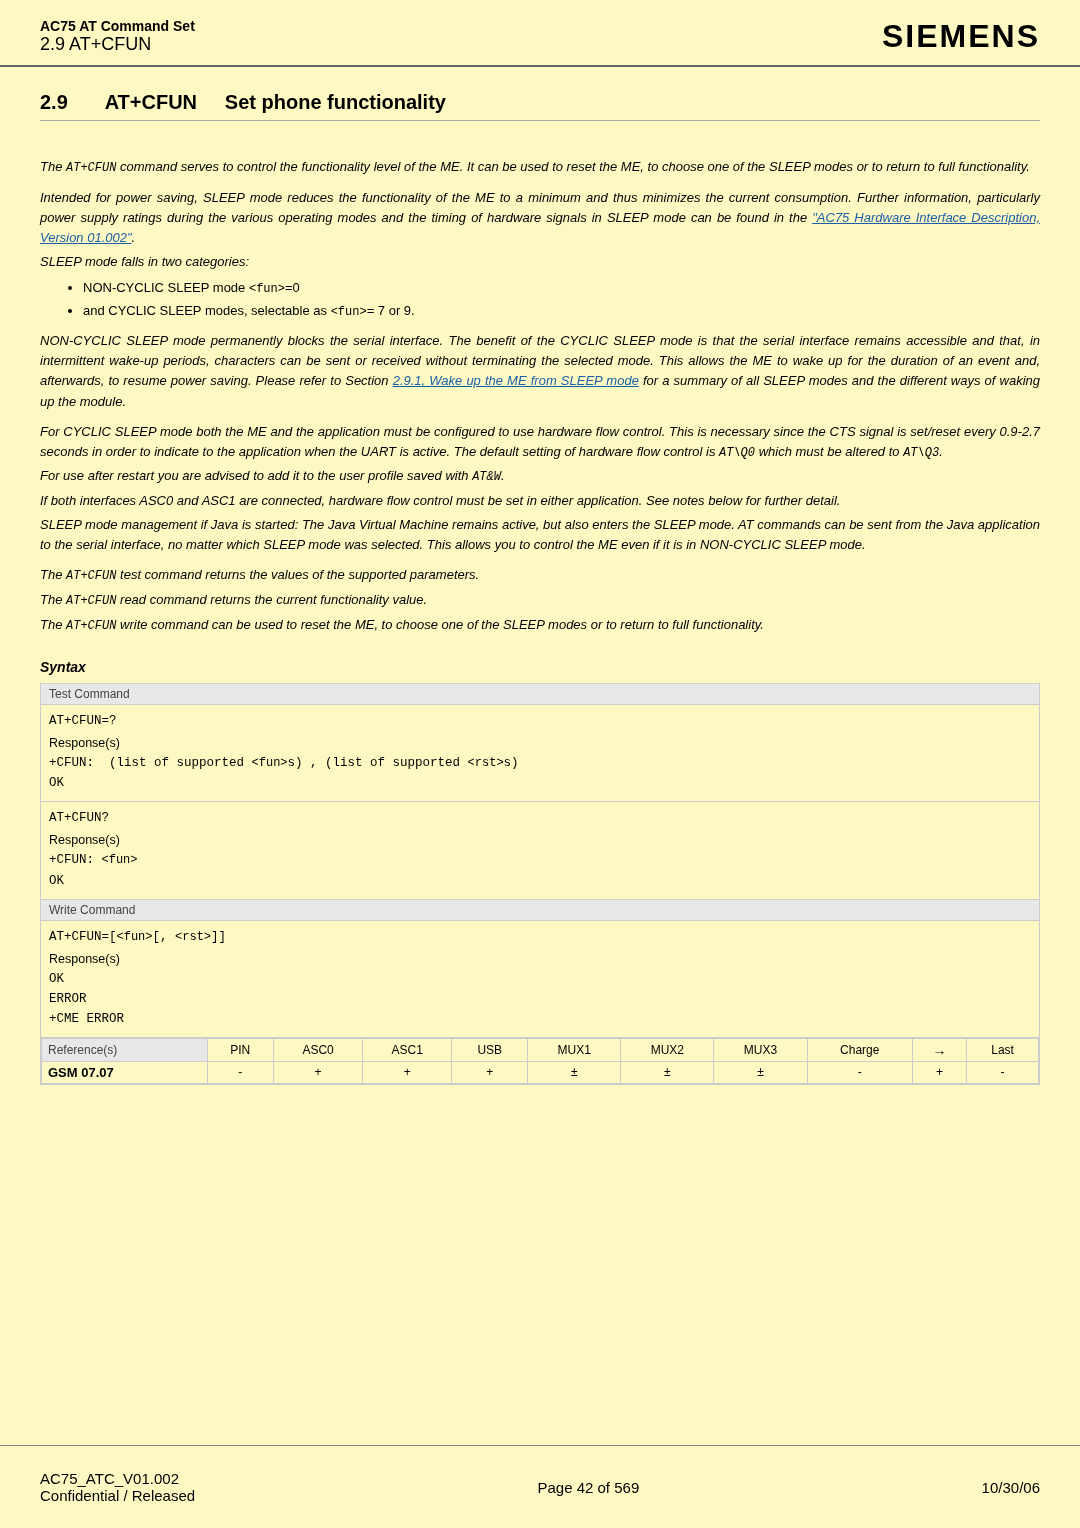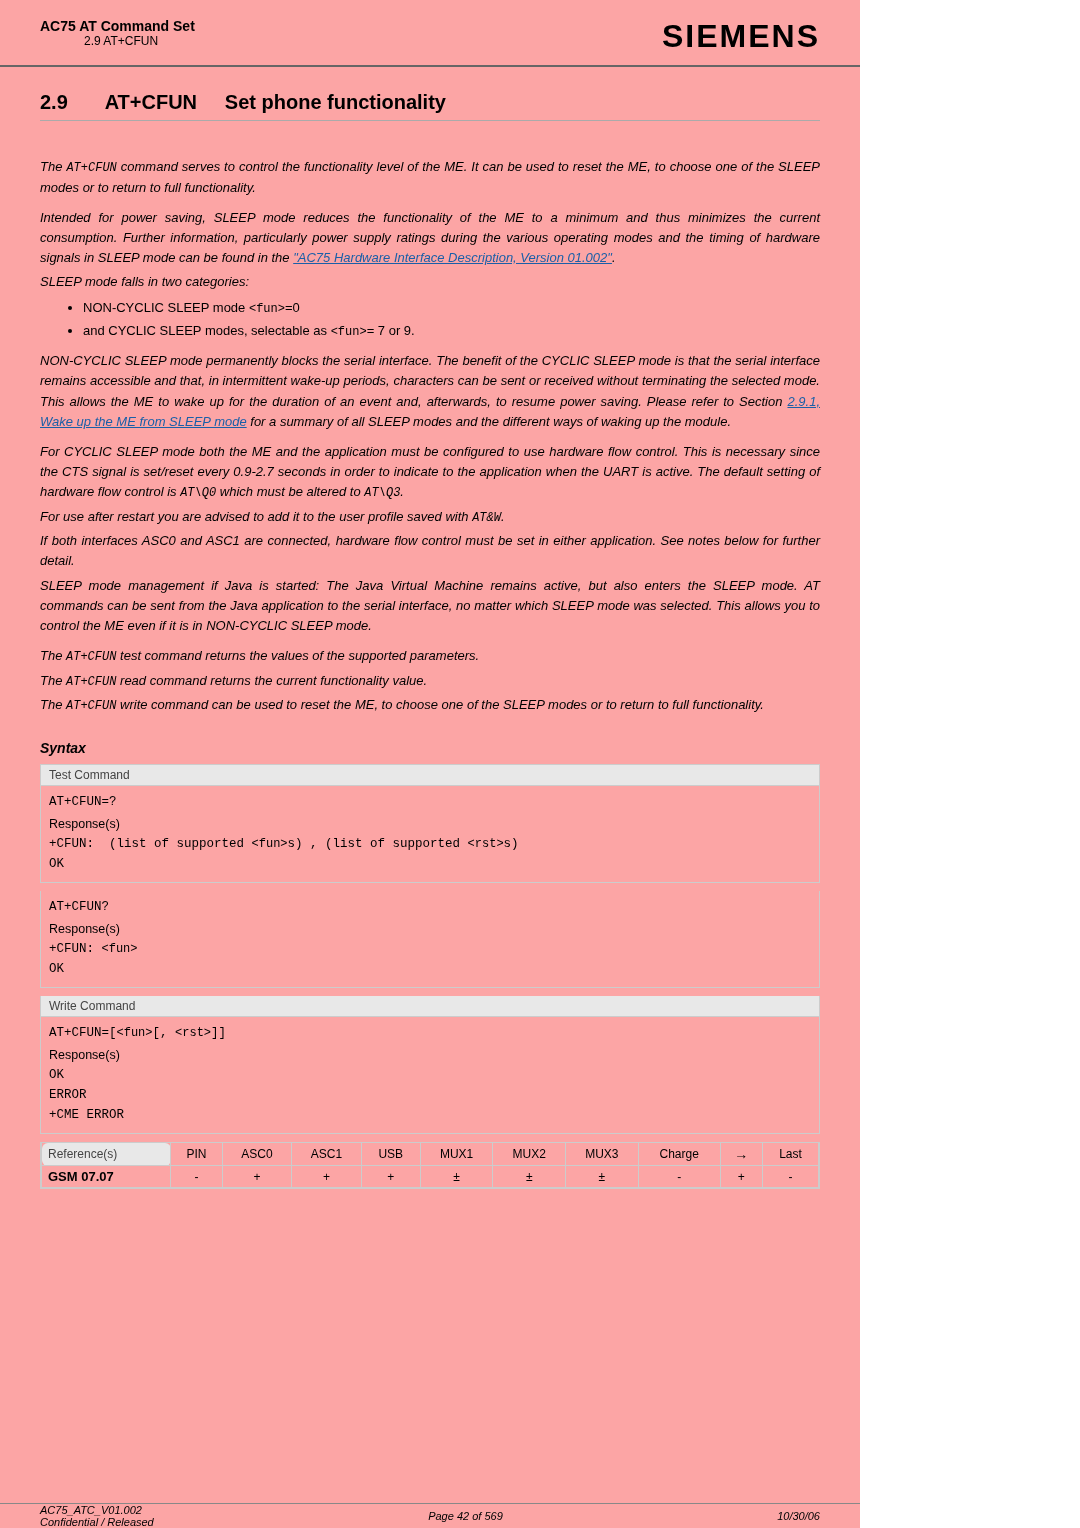--- a/index.html
+++ b/index.html
@@ -6,43 +6,42 @@
     body {
       font-family: Arial, Helvetica, sans-serif;
       font-size: 13px;
       color: #000;
       background: #fff;
       width: 1080px;
       min-height: 1528px;
     }
 
     .page-wrapper {
-      width: 860px;
+      width: 1080px;
       min-height: 1528px;
-      background: #fca5a5;
+      background: #fef9c3;
       display: flex;
       flex-direction: column;
     }
 
     
     .header {
       padding: 18px 40px 10px 40px;
       display: flex;
       justify-content: space-between;
       align-items: flex-start;
       border-bottom: 2px solid #666;
     }
     .header-left {}
     .header-title {
       font-size: 14px;
       font-weight: bold;
     }
     .header-subtitle {
-      font-size: 12px;
-      margin-left: 44px;
+      font-size: 18px;
     }
     .header-logo {
       font-size: 32px;
       font-weight: bold;
       letter-spacing: 2px;
       color: #000;
     }
 
     
     .main-content {
@@ -98,21 +97,21 @@
     .syntax-heading {
       font-size: 14px;
       font-weight: bold;
       font-style: italic;
       margin: 24px 0 8px 0;
     }
 
     
     .command-box {
       border: 1px solid #ccc;
-      margin-bottom: 8px;
+      margin-bottom: 0;
     }
     .command-box + .command-box {
       border-top: none;
     }
 
     .cmd-label {
       background: #e8e8e8;
       padding: 3px 8px;
       font-size: 12px;
       color: #444;
@@ -136,40 +135,38 @@
       border: 1px solid #ccc;
       padding: 3px 6px;
       font-size: 12px;
       text-align: center;
     }
     .ref-table .ref-label-cell {
       background: #e8e8e8;
       text-align: left;
       color: #444;
       font-size: 12px;
-      border-radius: 6px;
     }
     .ref-table .ref-value-cell {
       font-size: 13px;
       font-weight: bold;
       text-align: left;
     }
     .ref-table .arrow-cell {
       font-size: 14px;
     }
 
     
     .footer {
       border-top: 1px solid #888;
-      padding: 0 40px;
+      padding: 24px 40px;
       display: flex;
       justify-content: space-between;
       align-items: center;
-      font-size: 11px;
-      font-style: italic;
+      font-size: 15px;
     }
     .footer-left {}
     .footer-center {}
     .footer-right {}
 
     .para-gap {
       margin-bottom: 10px;
     }
     .para-gap-sm {
       margin-bottom: 4px;

